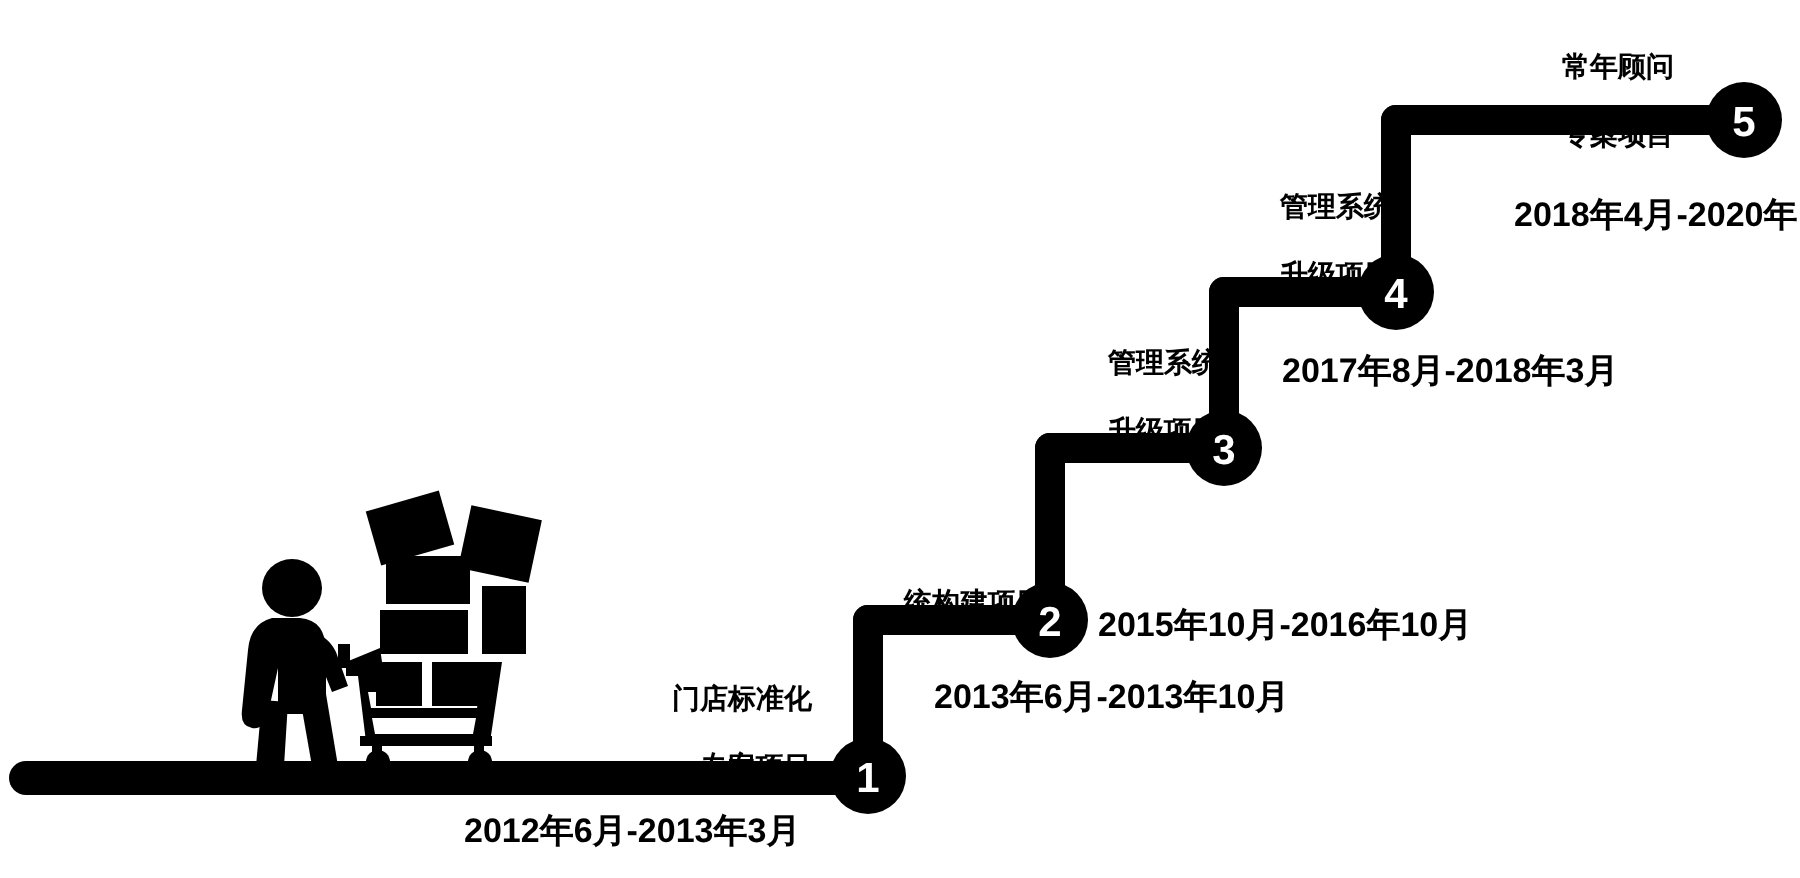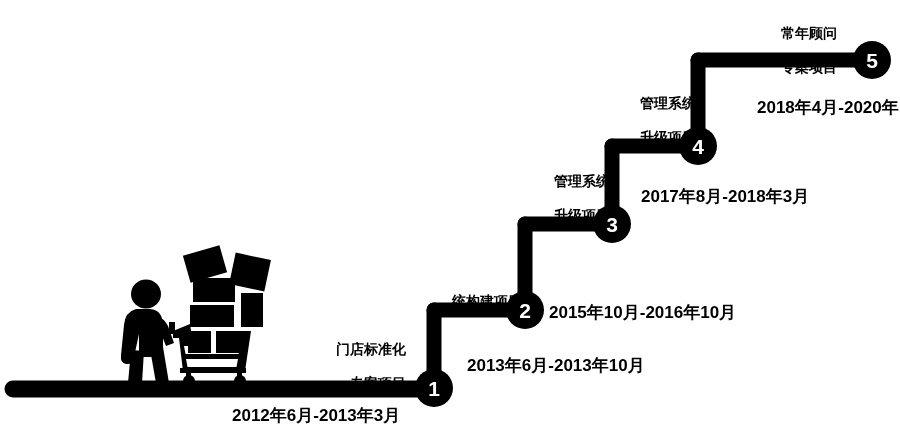--- a/index.html
+++ b/index.html
@@ -133,33 +133,33 @@
   <div class="txt title-txt" style="left:296px; top:324px; width:110px;">
     <span>门店标准化</span><br>
     <span>专案项目</span>
   </div>
   <div class="txt date-txt" style="left:232px; top:406px;">2012年6月-2013年3月</div>
 
   <div class="txt title-txt" style="left:412px; top:242px; width:110px;">
     <br>
     <span>统构建项目</span>
   </div>
-  <div class="txt date-txt" style="left:467px; top:356px;">2013年6月-2013年10月</div>
+  <div class="txt date-txt" style="left:467px; top:339px;">2013年6月-2013年10月</div>
 
   <div class="txt title-txt" style="left:518px; top:156px; width:92px;">
     <span>管理系统</span><br>
     <span>升级项目</span>
   </div>
   <div class="txt date-txt" style="left:549px; top:255px;margin-top:48px;">2015年10月-2016年10月</div>
 
   <div class="txt title-txt" style="left:604px; top:78px; width:92px;">
     <span>管理系统</span><br>
     <span>升级项目</span>
   </div>
-  <div class="txt date-txt" style="left:641px; top:187px;">2017年8月-2018年3月</div>
+  <div class="txt date-txt" style="left:641px; top:176px;">2017年8月-2018年3月</div>
 
   <div class="txt title-txt" style="left:745px; top:8px; width:92px;">
     <span>常年顾问</span><br>
     <span>专案项目</span>
   </div>
   <div class="txt date-txt" style="left:757px; top:98px;">2018年4月-2020年</div>
 
 </div>
 
 </body></html>

